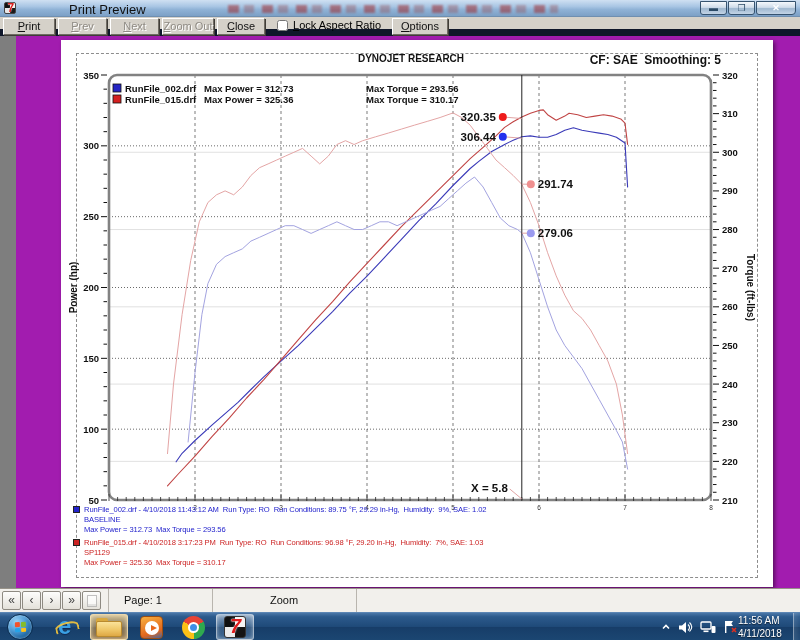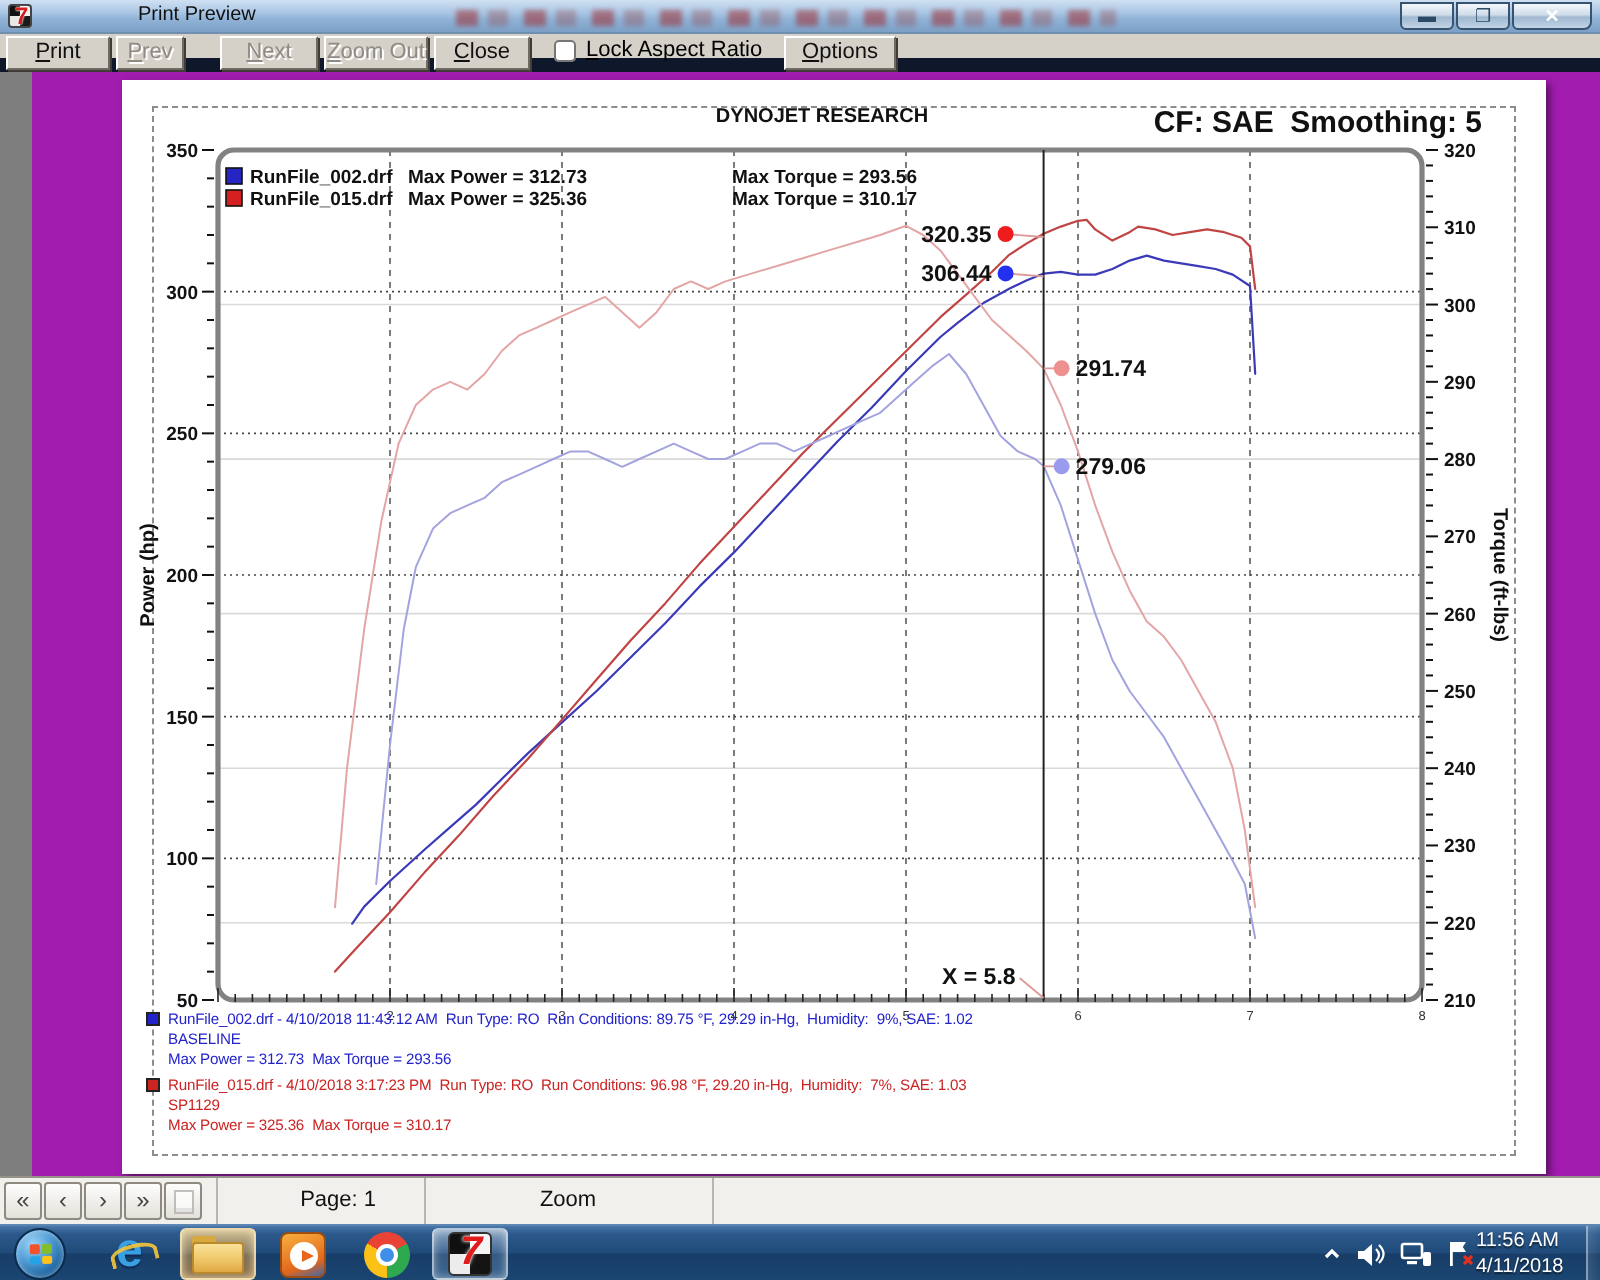--- a/index.html
+++ b/index.html
@@ -9,21 +9,21 @@
 
   
   #titlebar { position:absolute; left:0; top:0; width:800px; height:17px;
     background:linear-gradient(180deg,#cfe0f2 0%,#a9c6e4 40%,#8fb2d6 60%,#7ca0c6 100%);
     border-bottom:1px solid #5c7block; border-bottom:1px solid #6f8fb0; }
   .tb-icon { position:absolute; left:4px; top:2px; width:12px; height:12px; border-radius:2px;
     background:conic-gradient(#f2f2f2 0 90deg,#1a1a1a 90deg 180deg,#e8e8e8 180deg 270deg,#111 270deg);
     border:1px solid #444; }
   .tb-icon span { position:absolute; left:2.5px; top:-2px; color:#d81f1f; font-weight:bold;
     font-size:12px; text-shadow:0 0 1px #fff,0 0 1px #fff; }
-  #title-text { position:absolute; left:21px; top:2px; font-size:10px; color:#111;padding-left:48px; }
+  #title-text { position:absolute; left:21px; top:2px; font-size:13px; color:#111;padding-left:48px; }
   #path-blur { position:absolute; left:228px; top:5px; width:330px; height:8px; opacity:.65;
     background:repeating-linear-gradient(90deg, rgba(160,30,30,.75) 0 11px, rgba(160,30,30,0) 11px 16px,
       rgba(150,60,60,.5) 16px 26px, rgba(150,60,60,0) 26px 34px);
     filter:blur(1.2px); }
   #win-controls { position:absolute; right:4px; top:1px; display:flex; }
   .wbtn { width:27px; height:14px; margin-left:1px; border:1px solid #36536f; border-radius:0 0 3px 3px;
     background:linear-gradient(180deg,#f4f8fc 0%,#cfdcea 45%,#9fb8d0 55%,#c2d4e6 100%);
     color:#2b4a66; font-size:9px; line-height:12px; text-align:center; }
   .wbtn.close { width:40px; border-radius:0 0 4px 3px;
     background:linear-gradient(180deg,#f6b8ae 0%,#e1664f 45%,#c23category 55%,#c2321b 55%,#e98874 100%);
@@ -44,21 +44,21 @@
   
   #preview { position:absolute; left:0; top:36px; width:800px; height:552px; background:#a21caf;margin-left:16px; }
   #page { position:absolute; left:45px; top:4px; width:712px; height:547px; background:#ffffff;
     box-shadow:2px 2px 4px rgba(0,0,0,.45); }
   #print-border { position:absolute; left:15px; top:13px; width:682px; height:525px;
     border:1px dashed #8d8d8d; }
   #hdr-org { position:absolute; left:0; top:13px; width:700px; text-align:center;
     font-size:10px; font-weight:bold; color:#111; }
   #hdr-sub { position:absolute; left:0; top:24px; width:700px; text-align:center;
     font-size:9.5px; font-weight:bold; color:#111; }
-  #hdr-cf { position:absolute; right:32px; top:13px; font-size:15px; font-weight:bold;
+  #hdr-cf { position:absolute; right:52px; top:13px; font-size:12px; font-weight:bold;
     color:#111; white-space:pre; }
   #chart-svg { position:absolute; left:0; top:0; width:712px; height:547px; }
 
   .foot-line { position:absolute; font-size:7.6px; white-space:pre; letter-spacing:-0.1px; }
   .foot-sq { position:absolute; left:12px; width:7px; height:7px; border:1px solid #222; }
 
   
   #statusbar { position:absolute; left:0; top:588px; width:800px; height:24px;
     background:#f2f0ec; border-top:1px solid #979289; }
   .nav-btn { position:absolute; top:2px; width:19px; height:19px; text-align:center;
@@ -134,21 +134,21 @@
       <div class="wbtn">▬</div>
       <div class="wbtn">❐</div>
       <div class="wbtn close">✕</div>
     </div>
   </div>
 
   <div id="toolbar">
     <div class="tbtn" style="left:3px;width:52px">
         <span class="btn-label">Print</span>
       </div>
-    <div class="tbtn disabled" style="left:58px;width:34px">
+    <div class="tbtn disabled" style="left:58px;width:49px">
         <span class="btn-label">Prev</span>
       </div>
     <div class="tbtn disabled" style="left:110px;width:49px">
         <span class="btn-label">Next</span>
       </div>
     <div class="tbtn disabled" style="left:162px;width:52px">
         <span class="btn-label">Zoom Out</span>
       </div>
     <div class="tbtn" style="left:217px;width:48px">
         <span class="btn-label">Close</span>
@@ -410,21 +410,21 @@
 
   <div id="statusbar">
     <div class="nav-btn" style="left:2px">«</div>
     <div class="nav-btn" style="left:22px">‹</div>
     <div class="nav-btn" style="left:42px">›</div>
     <div class="nav-btn" style="left:62px">»</div>
     <div class="nav-btn" style="left:82px">
         <span class="pagedoc"></span>
       </div>
     <div class="sb-sep" style="left:108px"></div>
-    <div class="sb-text" style="left:108px;width:80px;text-align:right">Page: 1</div>
+    <div class="sb-text" style="left:124px;width:80px;text-align:left">Page: 1</div>
     <div class="sb-sep" style="left:212px"></div>
     <div class="sb-text" style="left:224px;width:120px;text-align:center">Zoom</div>
     <div class="sb-sep" style="left:356px"></div>
   </div>
 
   <div id="taskbar">
     <div id="orb">
       <div class="flag">
         <i style="background:#f3532b"></i>
           <i style="background:#84bd2a"></i>

